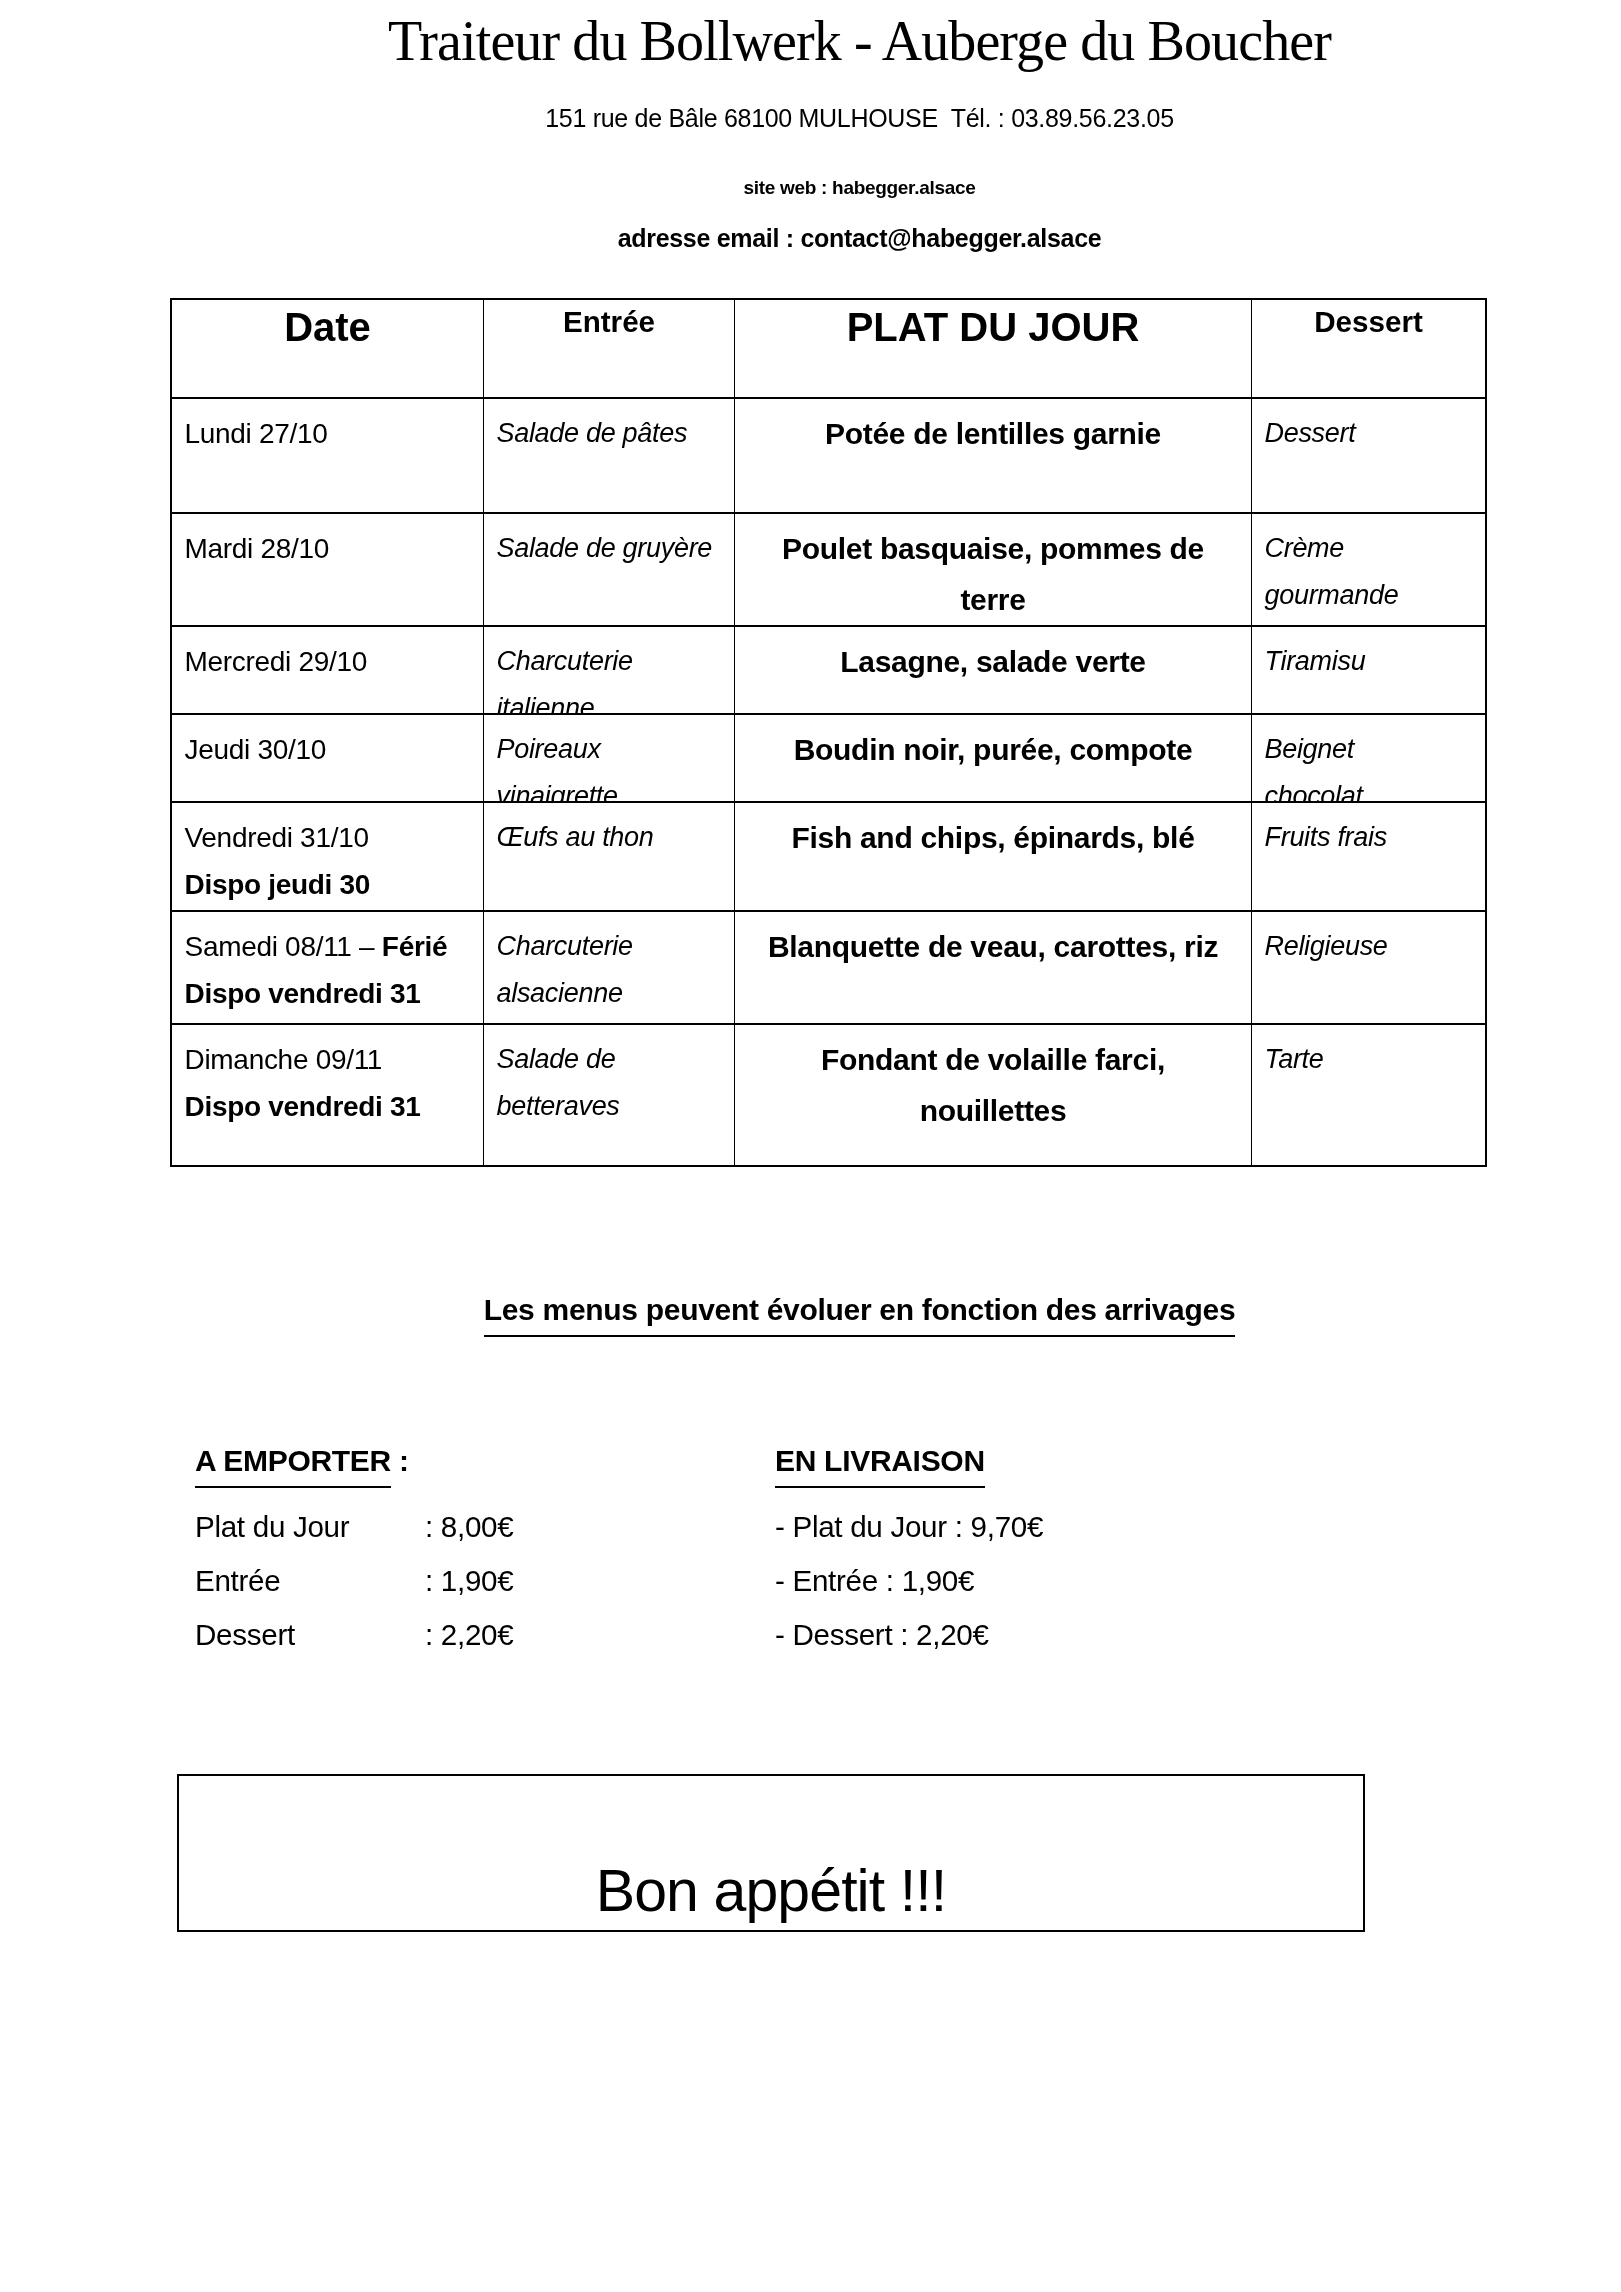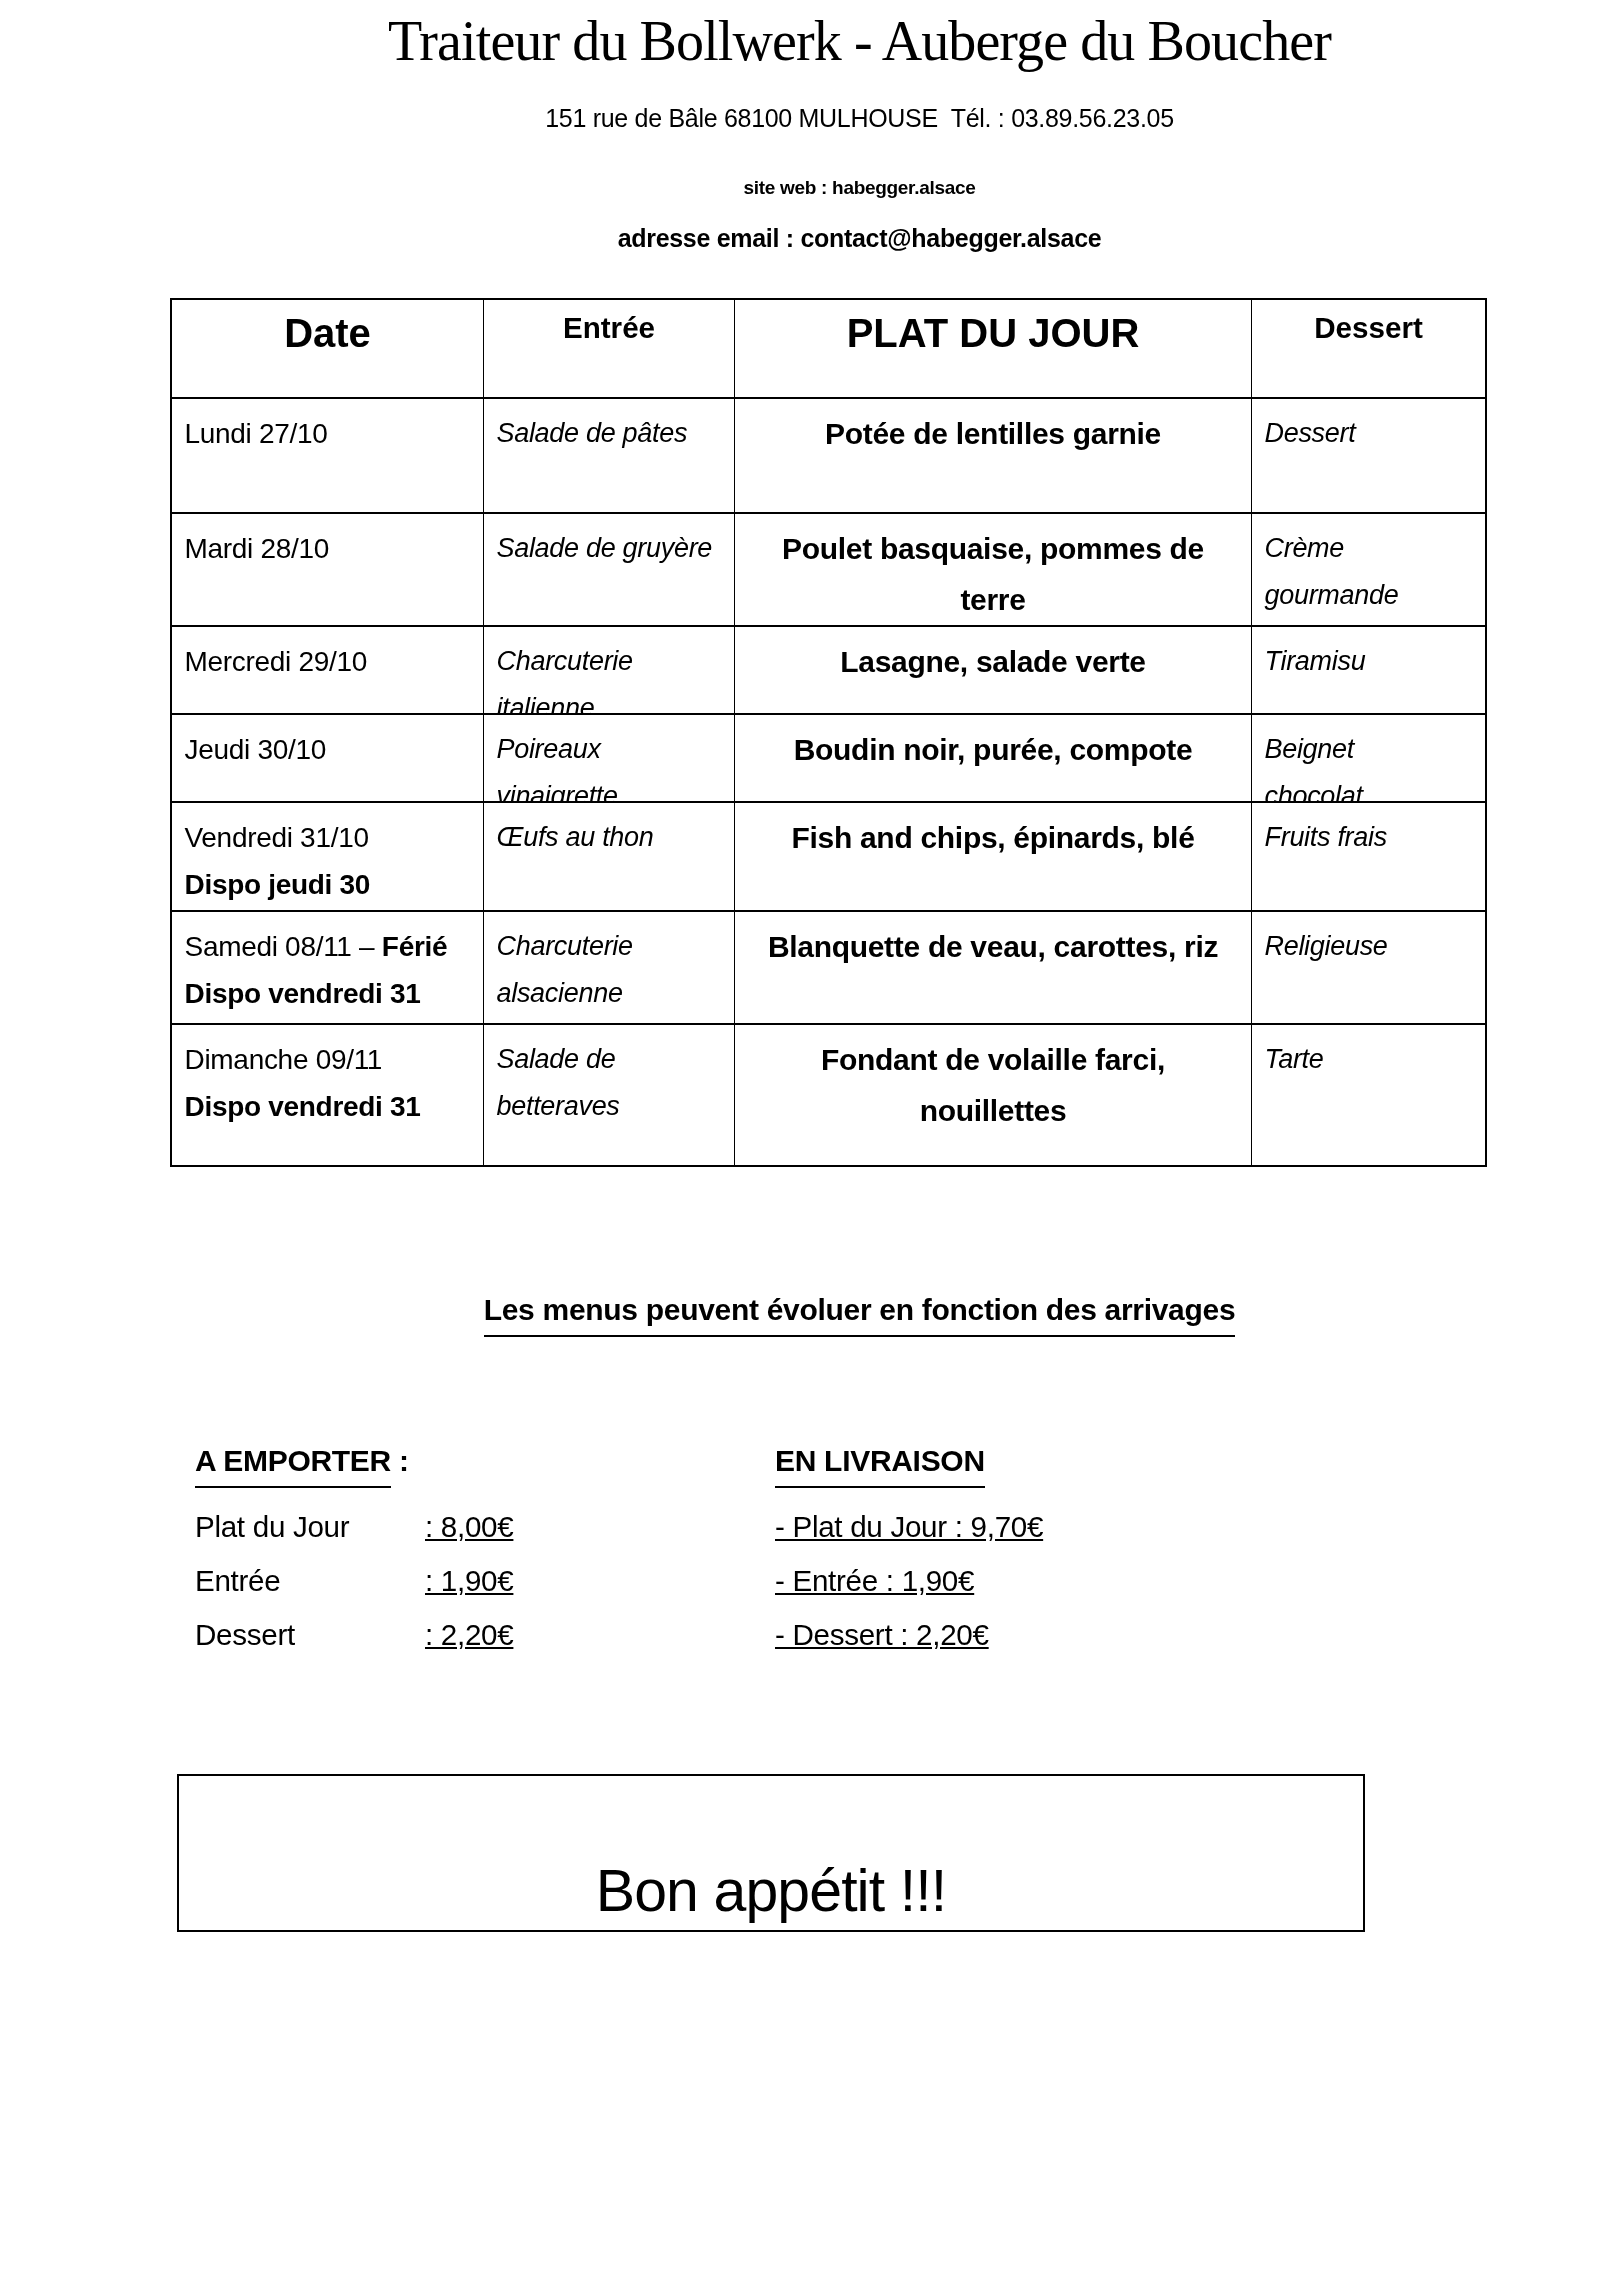--- a/index.html
+++ b/index.html
@@ -30,21 +30,21 @@
     border-top:2.7px solid #000;box-sizing:border-box;
   }
   .trow.head{border-top:none;height:97px;}
   .r1{height:115px}.r2{height:113px}.r3{height:88px}.r4{height:88px}
   .r5{height:109px}.r6{height:113px}.r7{height:142px}
   .cell{
     border-left:1.8px solid #000;box-sizing:border-box;
     padding:10.7px 12.5px 0 12.5px;overflow:hidden;letter-spacing:-0.3px;
   }
   .cell:first-child{border-left:none;}
-  .hcell{display:flex;justify-content:center;align-items:flex-start;padding-top:11px;font-weight:700;}
+  .hcell{display:flex;justify-content:center;align-items:flex-start;padding-top:5px;font-weight:700;}
   .h-big{font-size:40px;letter-spacing:0;}
   .h-small{font-size:29.6px;}
   .date-cell{font-size:28px;line-height:1.7;}
   .d-line1{white-space:nowrap;}
   .d-bold{font-weight:700;}
   .d-line2{display:block;font-weight:700;}
   .entree-cell{font-style:italic;font-size:27px;line-height:1.75;padding-right:18px;}
   .plat-cell{font-weight:700;font-size:30px;line-height:1.7;text-align:center;padding:9px 12.5px 0 12.5px;}
   .dessert-cell{font-style:italic;font-size:27px;line-height:1.75;padding-right:27px;}
 
@@ -52,21 +52,21 @@
   .note{top:1293px;font-size:30px;font-weight:700;letter-spacing:-0.3px;}
   .u{border-bottom:2.7px solid #000;padding-bottom:8px;display:inline-block;}
 
   
   .pricing-block{font-size:29.6px;letter-spacing:-0.3px;}
   .takeaway{top:1444px;left:195px;}
   .delivery{top:1444px;left:775px;}
   .p-title{font-weight:700;font-size:30px;margin-bottom:21.5px;white-space:nowrap;}
   .price-row{height:54px;white-space:nowrap;}
   .price-label{display:inline-block;width:230px;}
-  .p-rows{margin-top:15px;text-decoration:underline;}
+  .p-rows{margin-top:15px;}
 
   
   .bon-box{
     top:1774px;left:177px;width:1188px;height:158px;
     border:2.7px solid #000;box-sizing:border-box;
     display:flex;justify-content:center;align-items:flex-end;
     padding-bottom:5.4px;
   }
   .bon-text{font-size:59px;letter-spacing:-0.9px;}
 </style>

